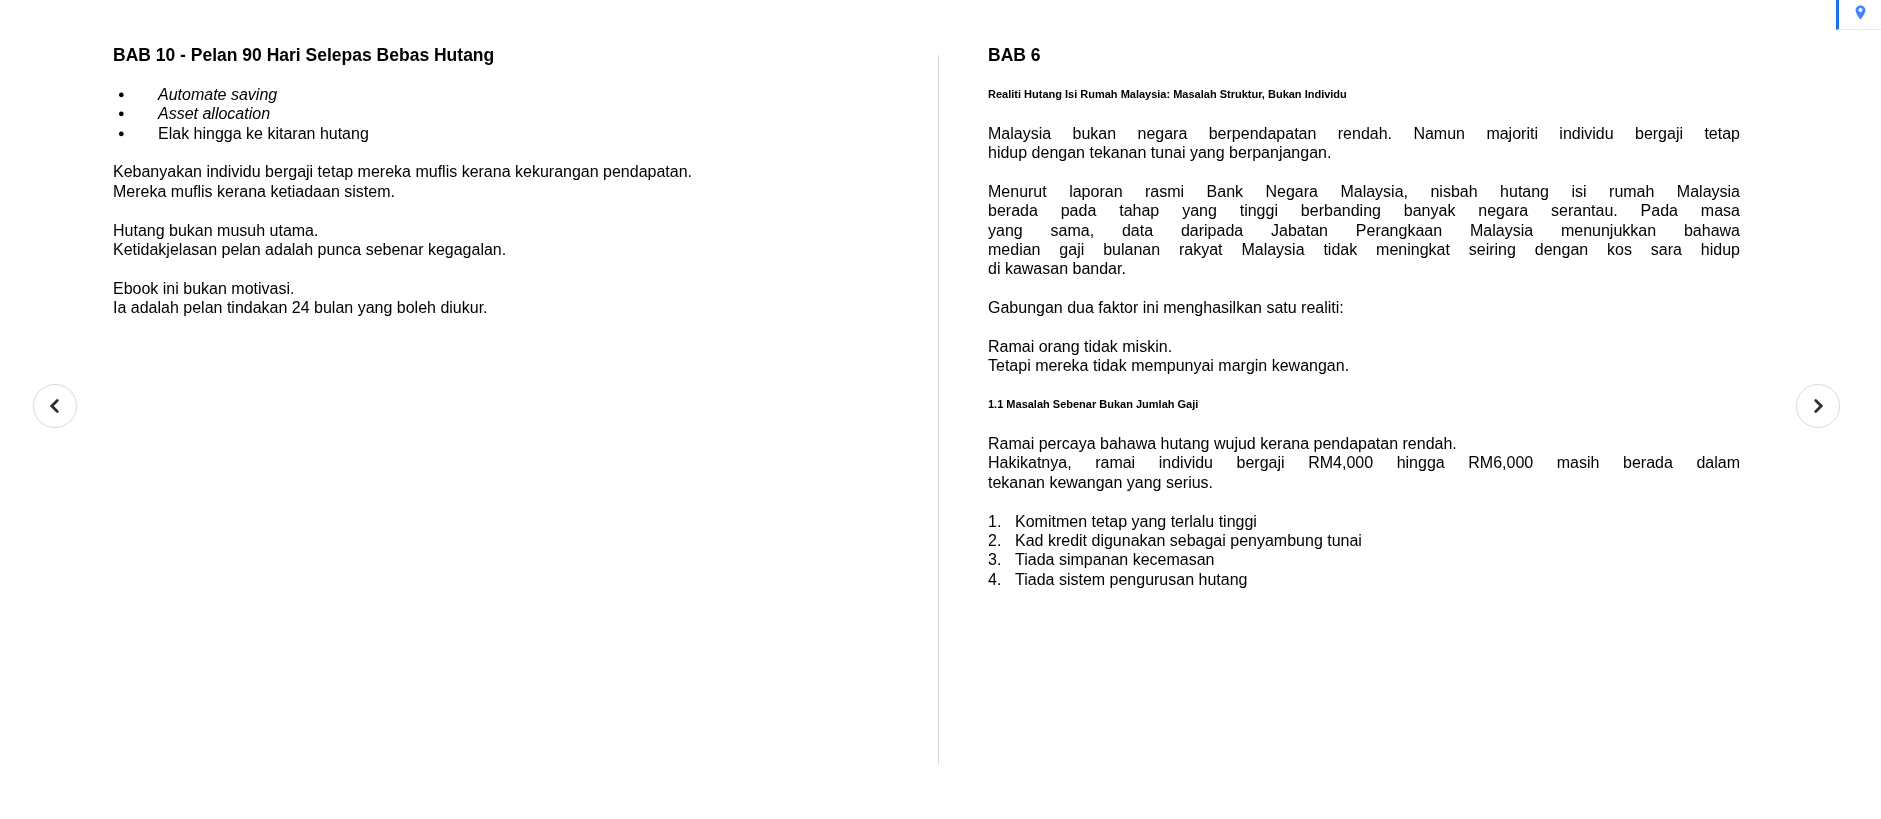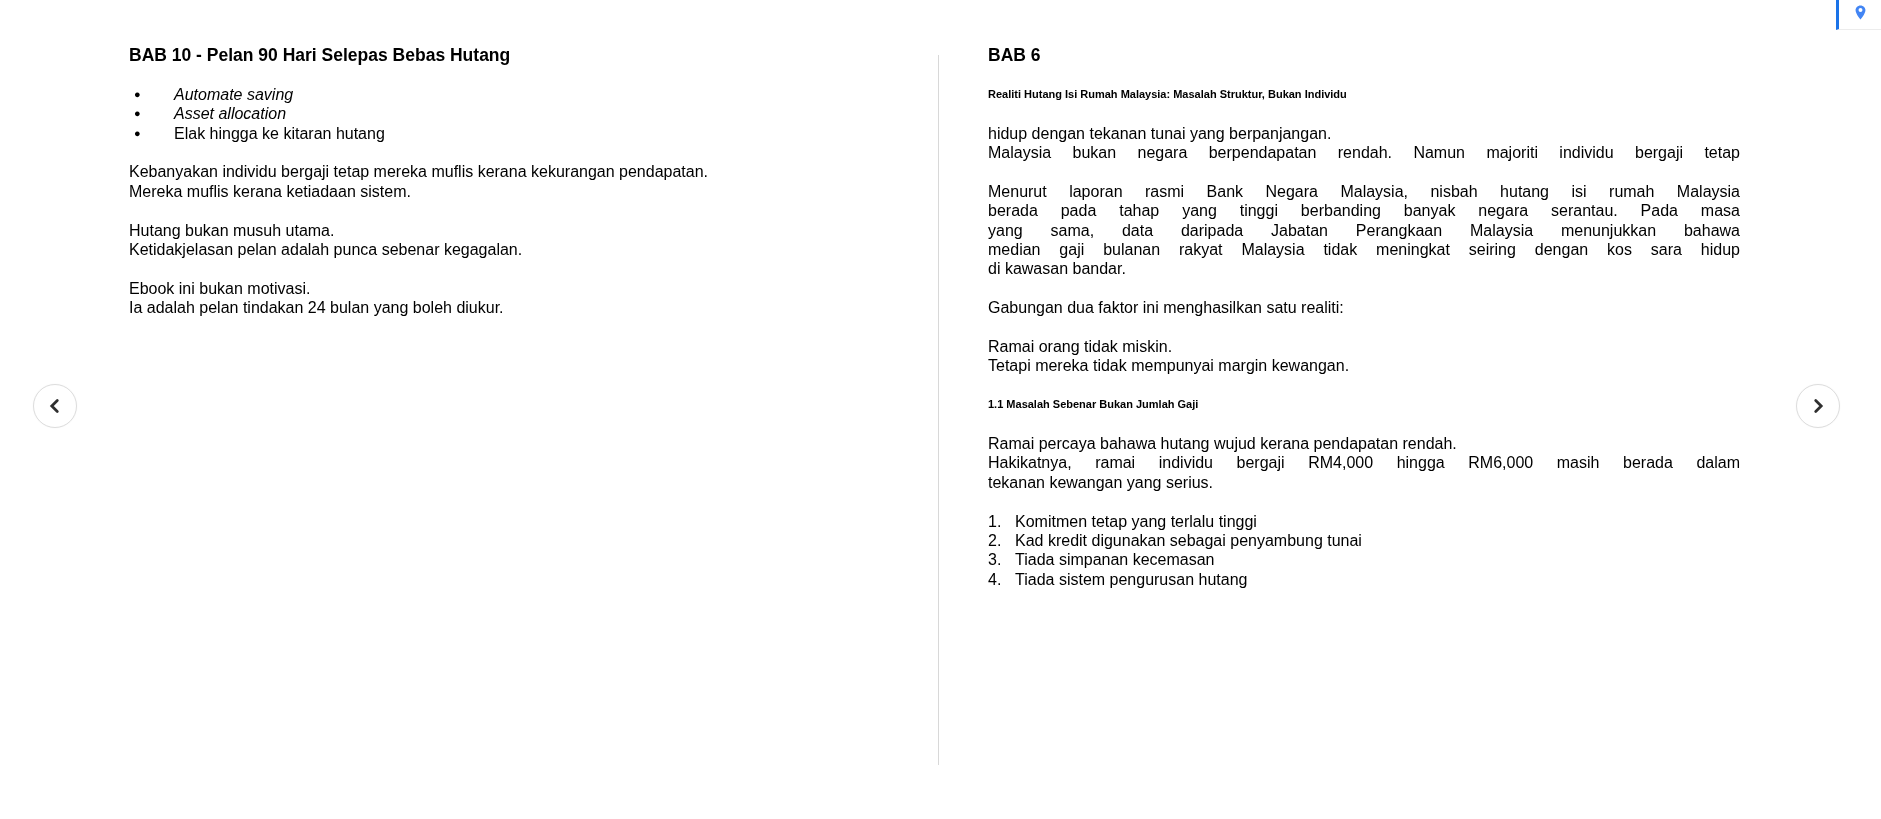--- a/index.html
+++ b/index.html
@@ -36,21 +36,21 @@
   }
 
   
   .page {
     position: absolute;
     top: 46px;
     width: 752px;
     font-size: 16px;
     line-height: 19.4px;
   }
-  .page-left  { left: 129px; }
+  .page-left  { left: 113px; }
   .page-right { left: 988px; }
 
   .divider {
     position: absolute;
     left: 938px;
     top: 55px;
     width: 1px;
     height: 710px;
     background: #d8d8d8;
   }
@@ -167,22 +167,22 @@
     </p>
   </section>
 
   <div class="divider"></div>
 
   <section class="page page-right">
     <h2>BAB 6</h2>
     <h3>Realiti Hutang Isi Rumah Malaysia: Masalah Struktur, Bukan Individu</h3>
 
     <p class="block">
+      <span class="ln j">Malaysia bukan negara berpendapatan rendah. Namun majoriti individu bergaji tetap</span>
       <span class="ln">hidup dengan tekanan tunai yang berpanjangan.</span>
-      <span class="ln j">Malaysia bukan negara berpendapatan rendah. Namun majoriti individu bergaji tetap</span>
     </p>
 
     <p class="block">
       <span class="ln j">Menurut laporan rasmi Bank Negara Malaysia, nisbah hutang isi rumah Malaysia</span>
       <span class="ln j">berada pada tahap yang tinggi berbanding banyak negara serantau. Pada masa</span>
       <span class="ln j">yang sama, data daripada Jabatan Perangkaan Malaysia menunjukkan bahawa</span>
       <span class="ln j">median gaji bulanan rakyat Malaysia tidak meningkat seiring dengan kos sara hidup</span>
       <span class="ln">di kawasan bandar.</span>
     </p>
 

